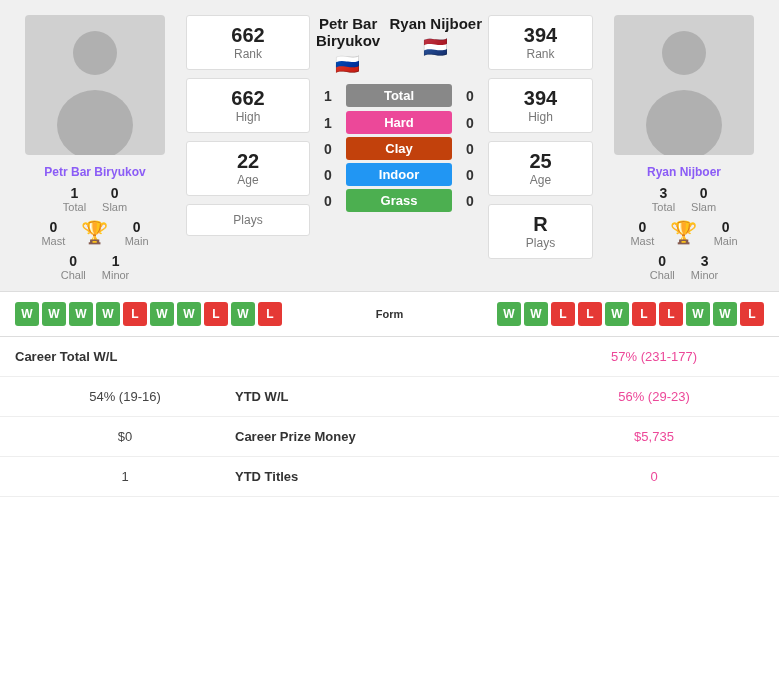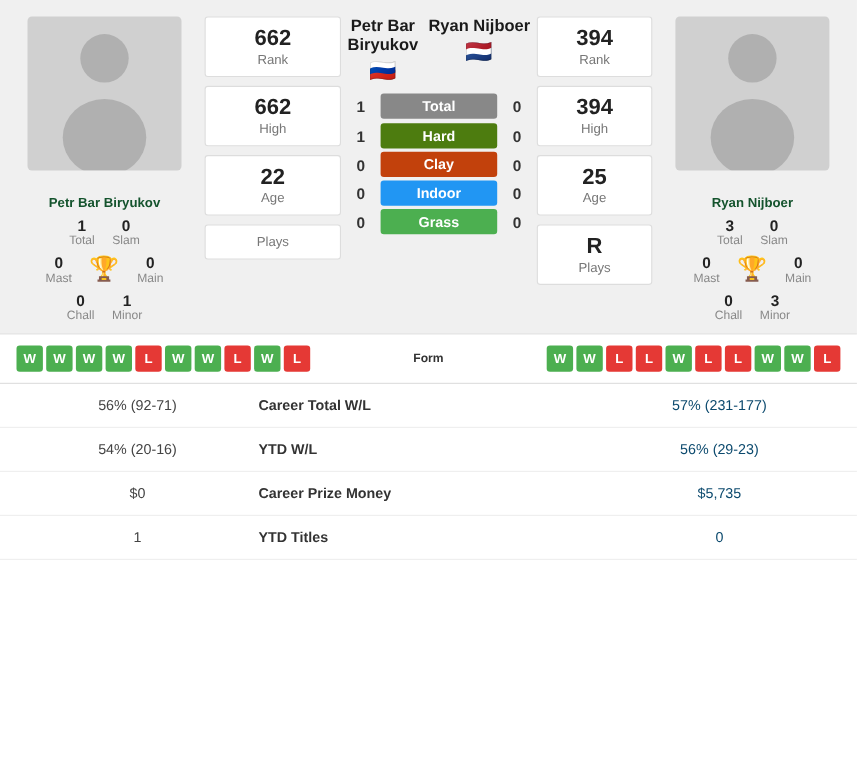--- a/index.html
+++ b/index.html
@@ -17,21 +17,21 @@
       justify-content: center;
       overflow: hidden;
       margin-bottom: 6px;
     }
 
     .player-silhouette {
       width: 100px;
       height: 130px;
     }
 
-    .surface-hard { background: #4d7c0f; }
+    .surface-hard { background: #ec4899; }
     .surface-clay { background: #c2410c; }
     .surface-indoor { background: #2196F3; }
     .surface-grass { background: #4CAF50; }
 
     
     .form-section {
       background: #fff;
       border-top: 1px solid #ddd;
       padding: 10px 15px;
       display: flex;
@@ -91,21 +91,21 @@
     .stats-row-center {
       font-size: 13px;
       font-weight: bold;
       color: #333;
       text-align: left;
       flex: 1;
     }
 
     .stats-row-right {
       font-size: 13px;
-      color: #0c4a6e;
+      color: #ec4899;
       width: 220px;
       text-align: center;
     }
 
     
     .top-section {
       display: flex;
       padding: 15px 10px 10px 10px;
       background: #f0f0f0;
       gap: 6px;
@@ -195,23 +195,23 @@
     }
 
     .stat-block-lbl {
       font-size: 12px;
       color: #777;
     }
 
     .player-below-avatar {
       font-size: 12px;
       font-weight: bold;
-      color: #14532d;
-      text-align: center;
-      margin-top: 16px;
+      color: #8b5cf6;
+      text-align: center;
+      margin-top: 4px;
       margin-bottom: 6px;
     }
 
     .mini-stat {
       text-align: center;
     }
 
     .mini-stat-val {
       font-size: 14px;
       font-weight: bold;
@@ -425,26 +425,25 @@
         <div class="form-badge form-badge-l">L</div>
         <div class="form-badge form-badge-l">L</div>
         <div class="form-badge form-badge-w">W</div>
         <div class="form-badge form-badge-w">W</div>
         <div class="form-badge form-badge-l">L</div>
       </div>
   </div>
 
   <div class="stats-rows" id="stats-rows-container">
       <div class="stats-row">
-        <div class="stats-row-left">56% (92-71)</div>
         <div class="stats-row-center">Career Total W/L</div>
         <div class="stats-row-right">57% (231-177)</div>
       </div>
       <div class="stats-row">
-        <div class="stats-row-left">54% (20-16)</div>
+        <div class="stats-row-left">54% (19-16)</div>
         <div class="stats-row-center">YTD W/L</div>
         <div class="stats-row-right">56% (29-23)</div>
       </div>
       <div class="stats-row">
         <div class="stats-row-left">$0</div>
         <div class="stats-row-center">Career Prize Money</div>
         <div class="stats-row-right">$5,735</div>
       </div>
       <div class="stats-row">
         <div class="stats-row-left">1</div>

